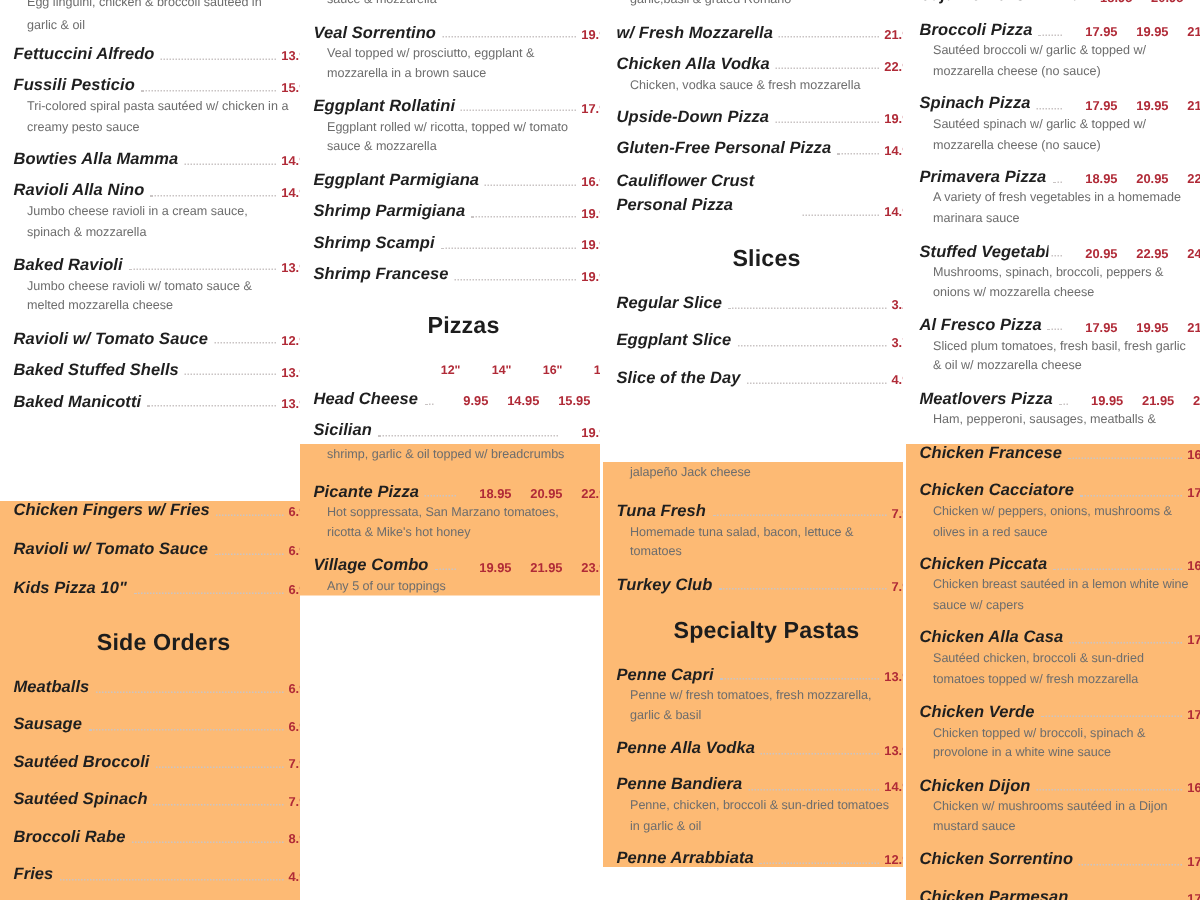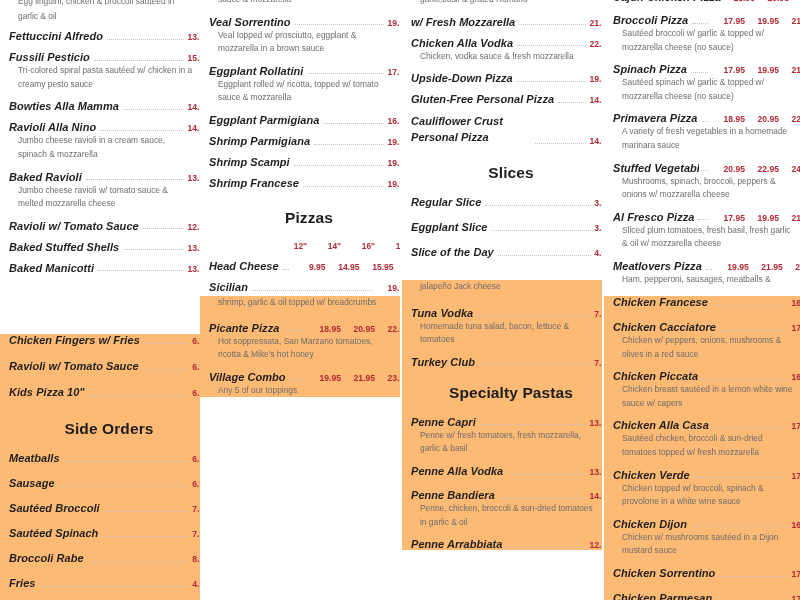--- a/index.html
+++ b/index.html
@@ -389,26 +389,26 @@
       </div>
       <div class="item" style="margin-top:13px">
         <div class="row">
           <span class="nm">Slice of the Day</span>
           <span class="dots"></span>
           <span class="pr">4.95</span>
         </div>
       </div>
     </div>
 
-    <div class="inner pad overlap" style="top:280px;">
+    <div class="inner pad overlap" style="top:308px;">
       <div class="desc" style="margin-top:0">jalapeño Jack cheese</div>
 
       <div class="item" style="margin-top:13px">
         <div class="row">
-          <span class="nm">Tuna Vodka</span>
+          <span class="nm">Tuna Fresh</span>
           <span class="dots"></span>
           <span class="pr">7.95</span>
         </div>
         <div class="desc">Homemade tuna salad, bacon, lettuce &amp; tomatoes</div>
       </div>
 
       <div class="item">
         <div class="row">
           <span class="nm">Turkey Club</span>
           <span class="dots"></span>

